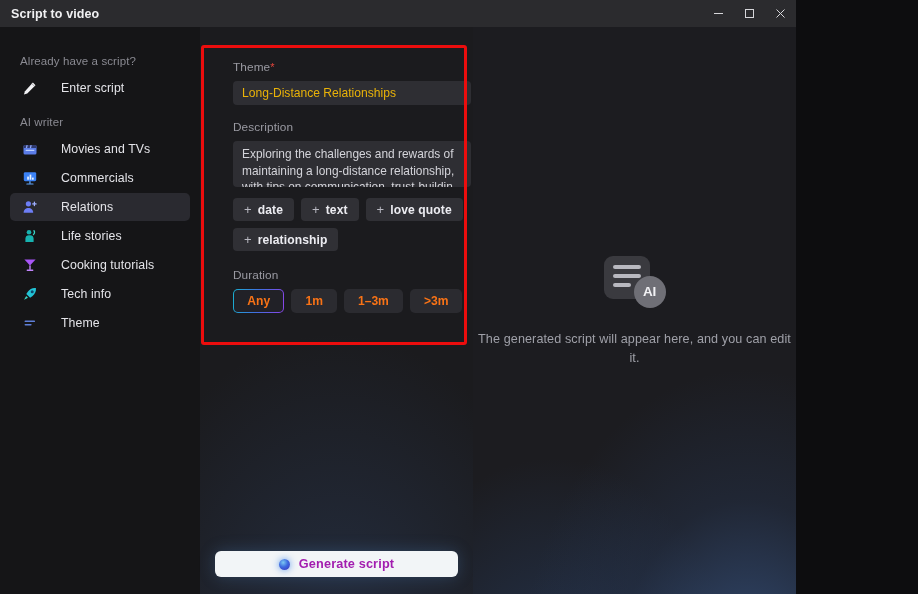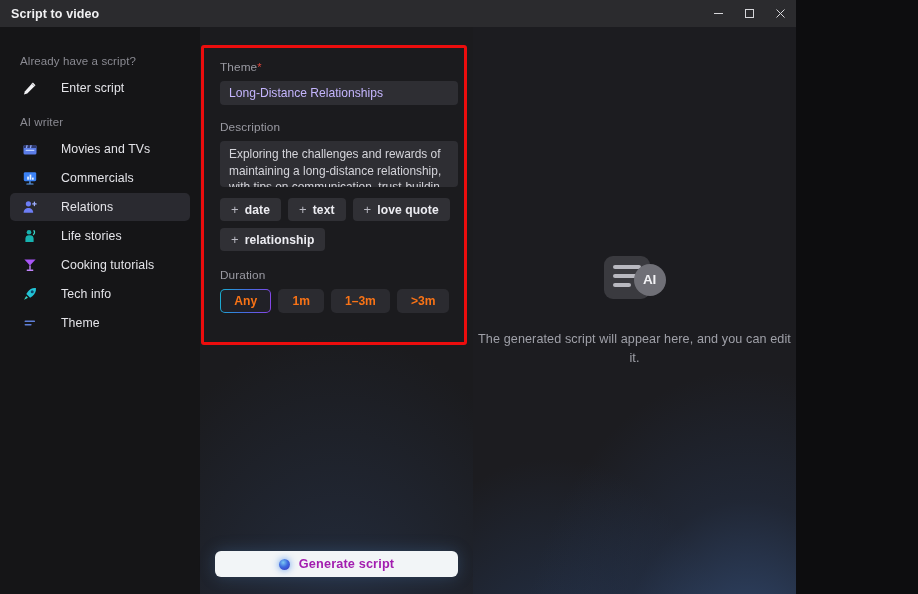--- a/index.html
+++ b/index.html
@@ -111,40 +111,40 @@
     left: 1px; top: 18px;
     width: 266px; height: 300px;
     border: 3px solid #ec0d0d;
     border-radius: 3px;
     pointer-events: none;
     z-index: 40;
   }
 
   .form-inner {
     position: absolute;
-    left: 5px; top: 18px;
+    left: 18px; top: 18px;
     width: 268px;
     padding: 15px 15px 0 15px;
   }
 
   .field-label {
     font-size: 11.8px;
     color: #9a9aa2;
     margin-bottom: 7px;
     letter-spacing: .1px;
   }
   .req { color: #e2453c; font-size: 11px; }
 
   .theme-input {
     height: 24px;
     background: #2e2e33;
     border-radius: 4px;
     border: none;
     width: 100%;
-    color: #c4b5fd;
+    color: #eab308;
     font-size: 12.1px;
     font-family: "Liberation Sans", sans-serif;
     padding: 0 9px;
     display: flex; align-items: center;
     outline: none;
   }
 
   .spacer-16 { height: 15px; }
 
   .desc-box {
@@ -281,21 +281,21 @@
     left: 9px;
     height: 4.5px;
     border-radius: 3px;
     background: #b9b9c0;
   }
   .ai-bar.b1 { top: 11px; width: 28px; }
   .ai-bar.b2 { top: 20px; width: 28px; }
   .ai-bar.b3 { top: 29px; width: 18px; }
   .ai-circle {
     position: absolute;
-    right: 0; bottom: 12px;
+    right: 0; bottom: 0;
     width: 32px; height: 32px;
     border-radius: 50%;
     background: #6f6f76;
     display: flex; align-items: center; justify-content: center;
     color: #f2f2f5;
     font-size: 13.5px;
     font-weight: bold;
     letter-spacing: -.3px;
   }
   .preview-text {

